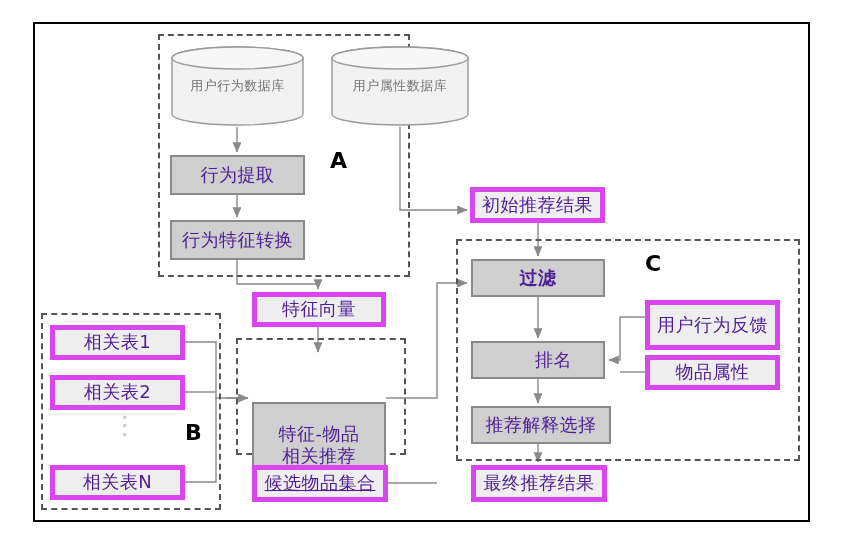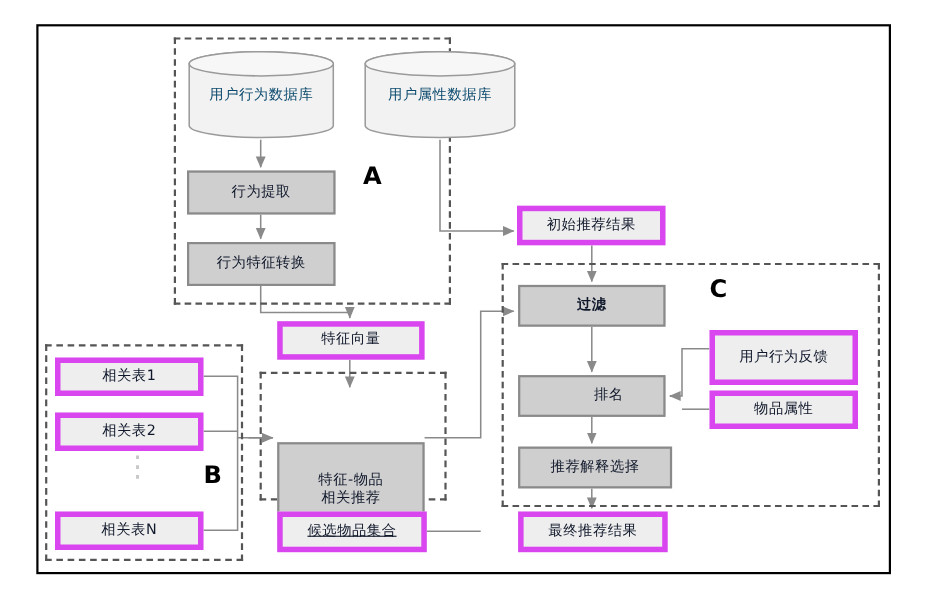--- a/index.html
+++ b/index.html
@@ -5,30 +5,30 @@
   html,body{margin:0;padding:0;background:#ffffff;}
   body{width:863px;height:542px;overflow:hidden;
        font-family:"DejaVu Sans","Liberation Sans",sans-serif;}
   #stage{position:relative;width:863px;height:542px;background:#fff;}
   #frame{position:absolute;left:33px;top:22px;width:777px;height:500px;
          border:2px solid #000;box-sizing:border-box;background:#fff;}
   svg#wires{position:absolute;left:0;top:0;width:863px;height:542px;
             pointer-events:none;}
   .node{position:absolute;box-sizing:border-box;display:flex;
         align-items:center;justify-content:center;text-align:center;
-        font-size:13px;color:#0f172a;line-height:1.25;letter-spacing:.5px;}
+        font-size:18px;color:#4c1d95;line-height:1.25;letter-spacing:.5px;}
   .light{background:#eeeeee;border:5px solid #d946ef;}
   .dark{background:#cfcfcf;border:2px solid #8a8a8a;}
   .dbox{position:absolute;box-sizing:border-box;
         border:2px dashed #555;background:transparent;}
   .glabel{position:absolute;font-weight:bold;font-size:22px;color:#000;}
   .cyl{position:absolute;}
   .cyl .lbl{position:absolute;left:0;right:0;top:50%;
             transform:translateY(-50%);text-align:center;font-size:13px;
-            color:#0c4a6e;letter-spacing:.5px;}
+            color:#737373;letter-spacing:.5px;}
   .vdots{position:absolute;width:2px;color:#bdbdbd;font-size:11px;
          text-align:center;line-height:5px;}
 </style>
 </head>
 <body>
 
 <div id="stage">
 
   <div id="frame"></div>
 

